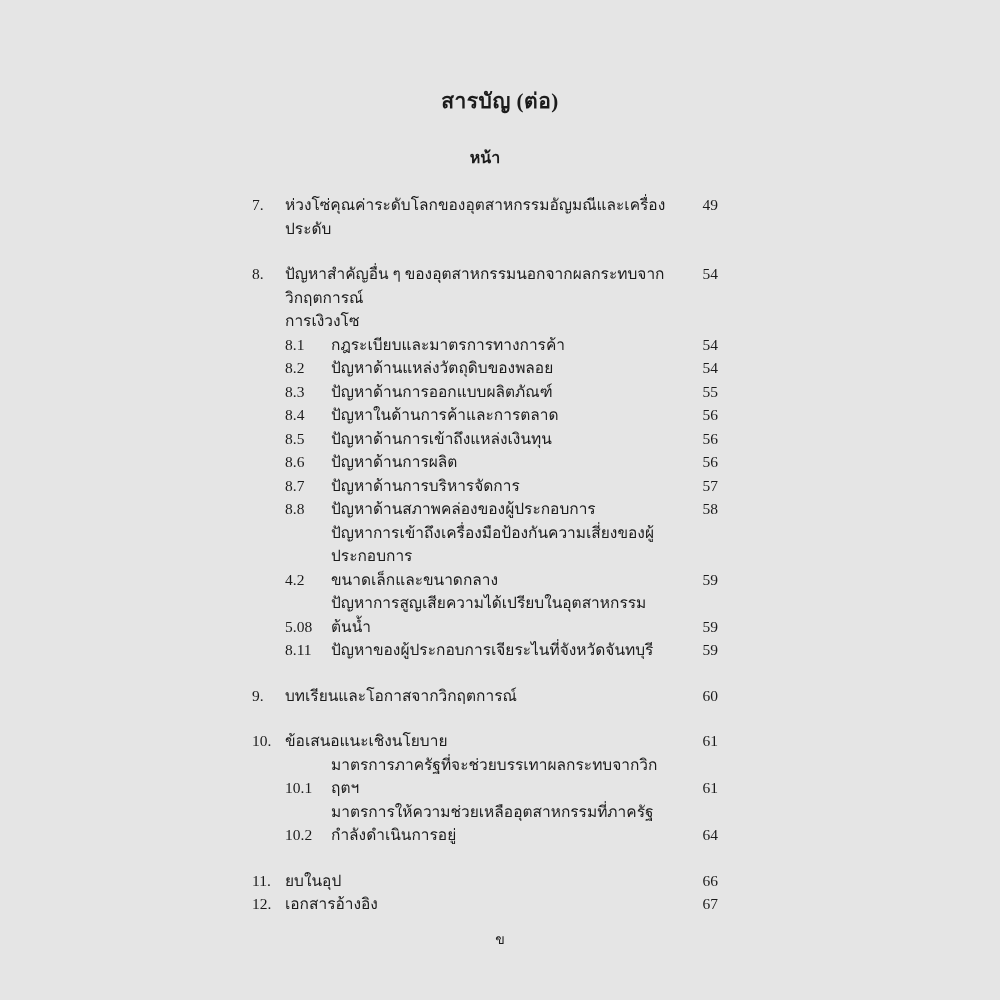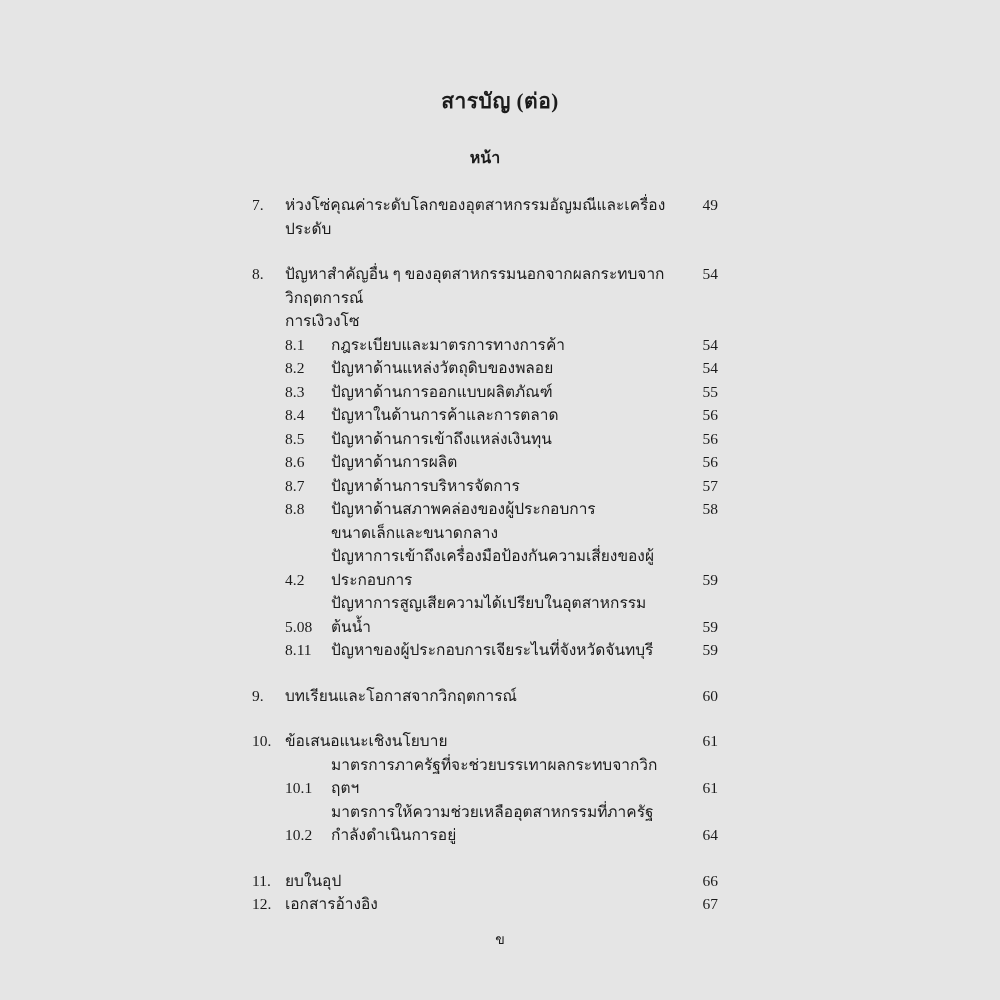--- a/index.html
+++ b/index.html
@@ -132,22 +132,22 @@
       <div class="toc-row level-1">
     <span class="num">8.8</span>
     <span class="text">
           <div>ปัญหาด้านสภาพคล่องของผู้ประกอบการ</div>
         </span>
     <span class="pg">58</span>
   </div>
       <div class="toc-row level-1">
     <span class="num">4.2</span>
     <span class="text">
+          <div>ปัญหาการเข้าถึงเครื่องมือป้องกันความเสี่ยงของผู้ประกอบการ</div>
           <div>ขนาดเล็กและขนาดกลาง</div>
-          <div>ปัญหาการเข้าถึงเครื่องมือป้องกันความเสี่ยงของผู้ประกอบการ</div>
         </span>
     <span class="pg">59</span>
   </div>
       <div class="toc-row level-1">
     <span class="num">5.08</span>
     <span class="text">
           <div>ปัญหาการสูญเสียความได้เปรียบในอุตสาหกรรมต้นน้ำ</div>
         </span>
     <span class="pg">59</span>
   </div>

